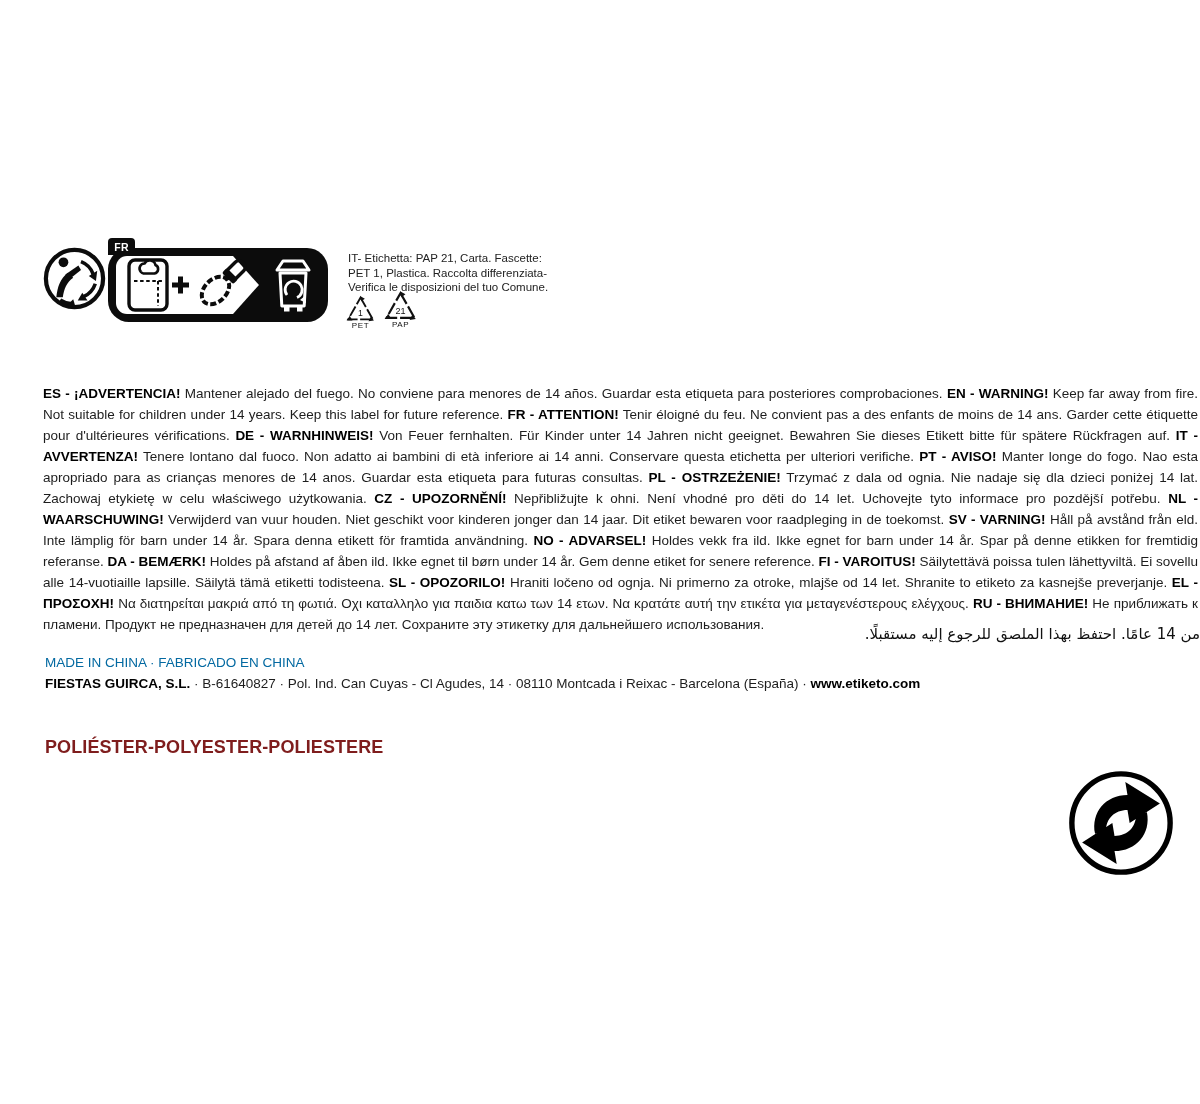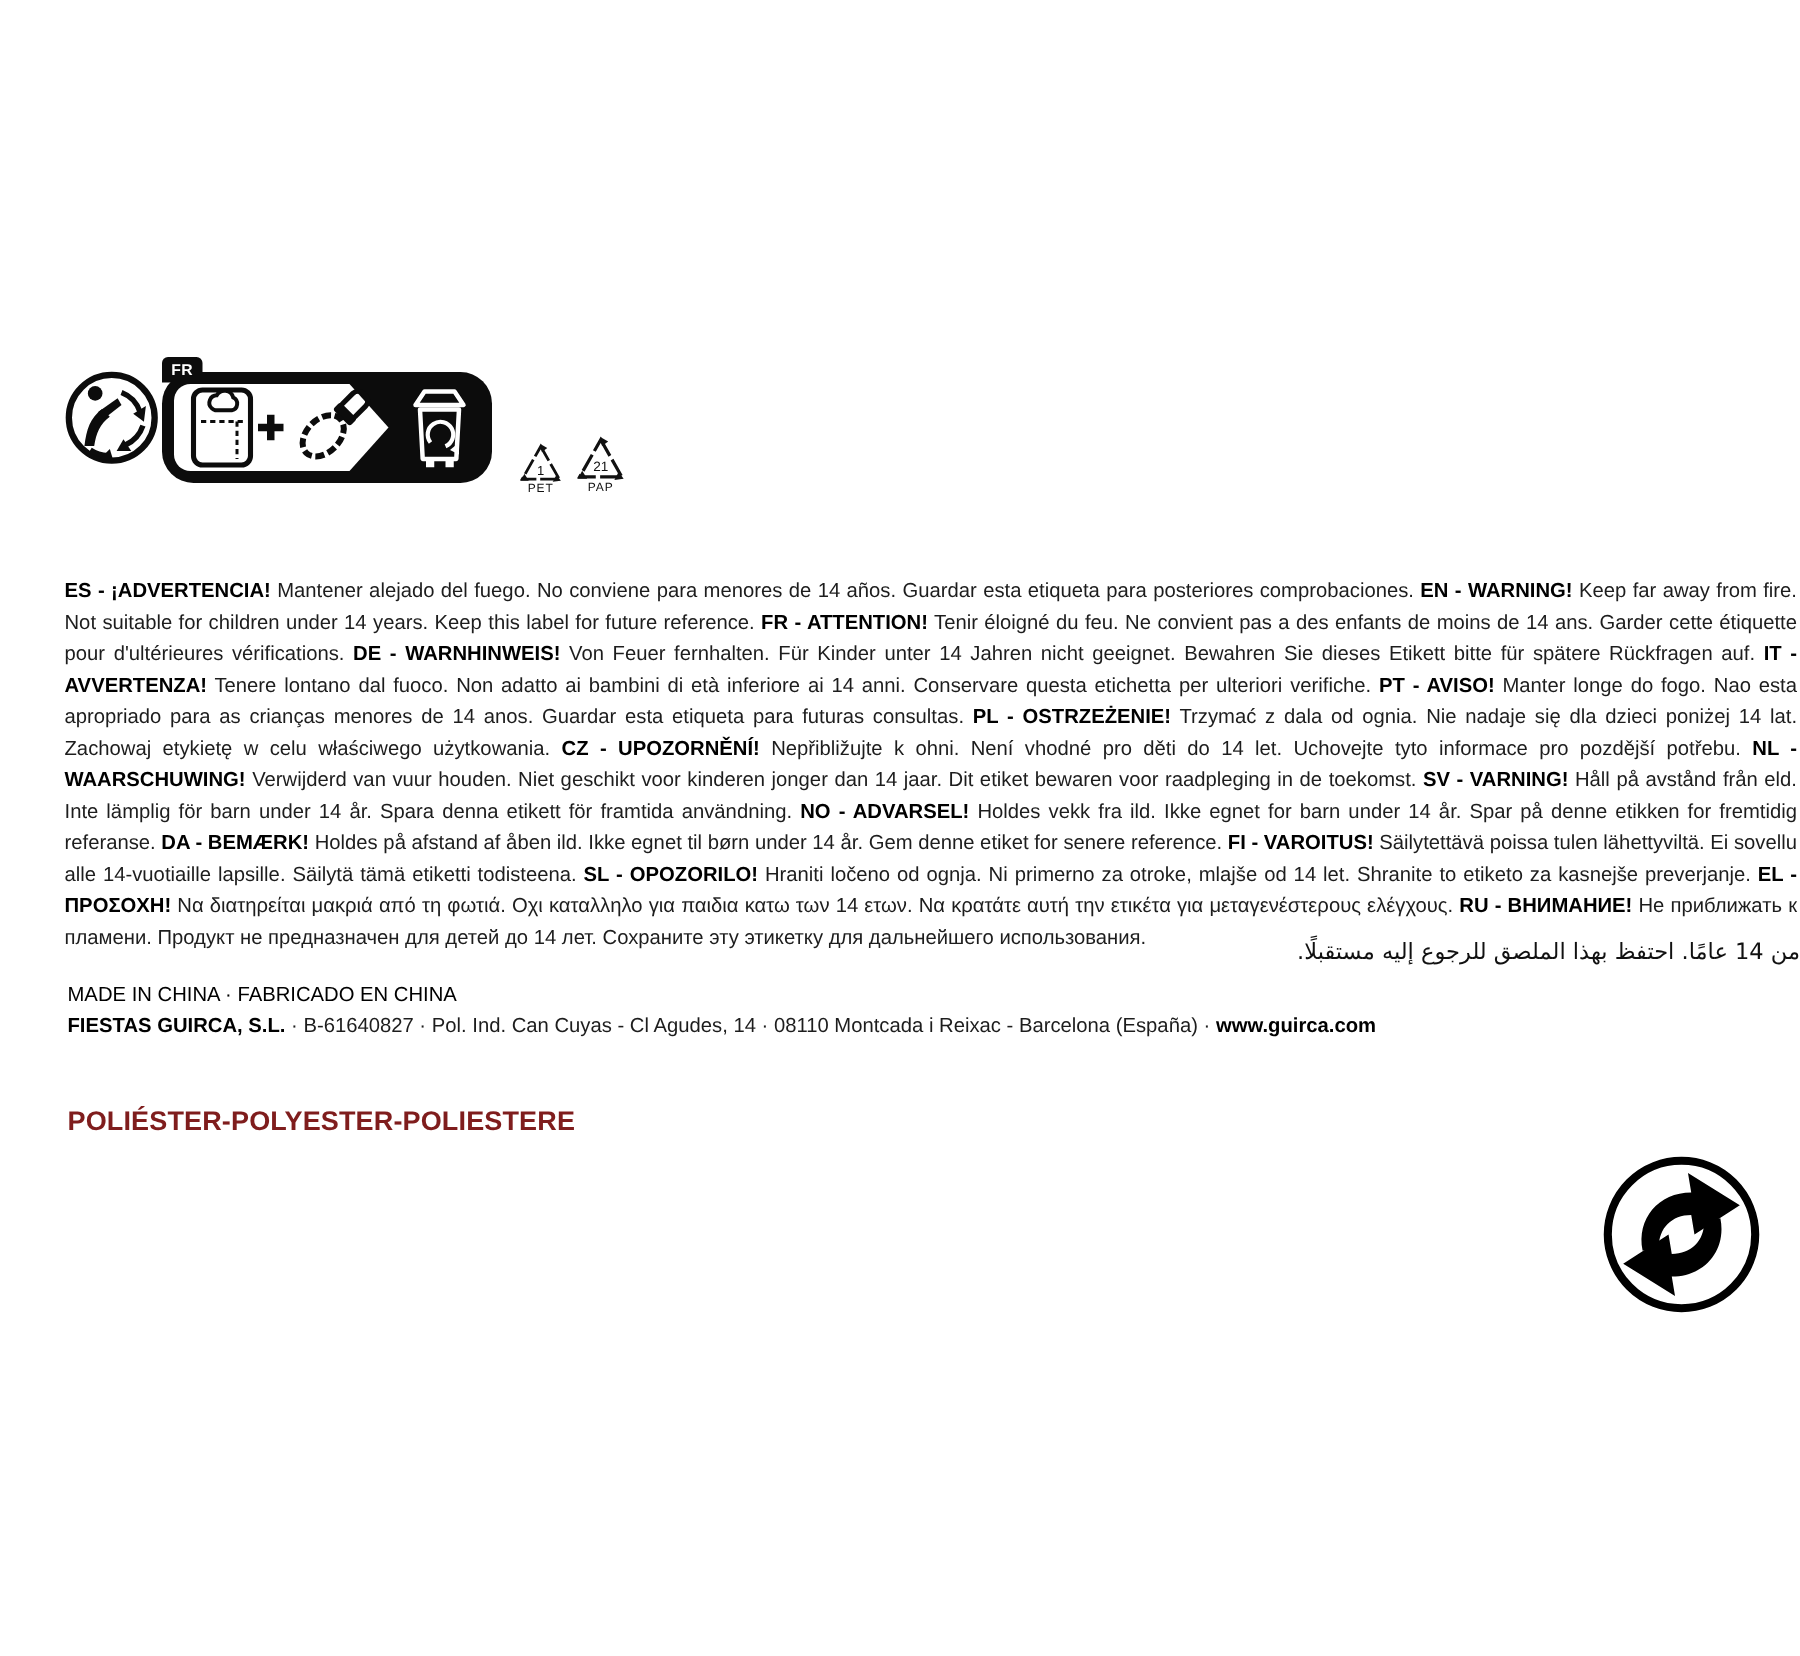--- a/index.html
+++ b/index.html
@@ -16,21 +16,21 @@
   
   .warnings{left:31px;top:383px;width:1155px;font-size:13.5px;line-height:21px;
             text-align:justify;color:#1d1d1d;}
   .warnings b{color:#000;}
   
   .arabic{right:12px;top:624px;width:480px;text-align:right;direction:rtl;
           font-family:"DejaVu Sans","Liberation Sans",sans-serif;
           font-size:15px;line-height:21.5px;color:#111;}
   .arabic b{color:#000;}
   
-  .made-in{left:33px;top:655px;font-size:13.5px;color:#000000;}
+  .made-in{left:33px;top:655px;font-size:13.5px;color:#0369a1;}
   .company{left:33px;top:676px;font-size:13.5px;color:#1d1d1d;}
   .company b{color:#000;}
   .material{left:33px;top:737px;font-size:18px;font-weight:bold;color:#7f1d1d;letter-spacing:.1px;}
   svg{display:block;}
 </style>
 </head>
 <body>
 
 <div class="page">
 
@@ -74,20 +74,25 @@
       <path d="M5 15 H31 L29.2 48 H6.8 Z" fill="none" stroke="#ffffff" stroke-width="3" stroke-linejoin="round"></path>
       <rect x="9" y="49" width="5.5" height="4.5" fill="#ffffff"></rect>
       <rect x="22" y="49" width="5.5" height="4.5" fill="#ffffff"></rect>
       <path d="M12 37 a8.5 8.5 0 1 1 10 2.5" fill="none" stroke="#ffffff" stroke-width="2.8"></path>
       <polygon points="25,42 31,37 31,45" fill="#ffffff"></polygon>
     </g>
   </svg>
 
   <div class="abs fr-tab">FR</div>
 
+  <div class="abs it-note">
+    <div>IT- Etichetta: PAP 21, Carta. Fascette:</div>
+    <div>PET 1, Plastica.  Raccolta differenziata-</div>
+    <div>Verifica le disposizioni del tuo Comune.</div>
+  </div>
 
   <div class="abs tri-block" style="left:334px;top:295px;">
     <svg width="29" height="27" viewBox="0 0 40 36">
       <path d="M20 3 L37 33 H3 Z" fill="none" stroke="#111" stroke-width="2.6" stroke-dasharray="15 3.5"></path>
       <polygon points="20,1 26,4.5 21,8" fill="#111"></polygon>
       <polygon points="38.5,34.5 31,35.5 34.5,29" fill="#111"></polygon>
       <polygon points="1.5,34.5 5,28 9,34.5" fill="#111"></polygon>
       <text x="20" y="29" text-anchor="middle" font-size="12" fill="#111" class="tri-num">1</text>
     </svg>
     <div class="tri-label">PET</div>
@@ -104,21 +109,21 @@
     <div class="tri-label">PAP</div>
   </div>
 
   <div class="abs warnings"><b>ES - ¡ADVERTENCIA!</b><span> Mantener alejado del fuego. No conviene para menores de 14 años. Guardar esta etiqueta para posteriores comprobaciones. </span><b>EN - WARNING!</b><span> Keep far away from fire. Not suitable for children under 14 years. Keep this label for future reference. </span><b>FR - ATTENTION!</b><span> Tenir éloigné du feu. Ne convient pas a des enfants de moins de 14 ans. Garder cette étiquette pour d'ultérieures vérifications. </span><b>DE - WARNHINWEIS!</b><span> Von Feuer fernhalten. Für Kinder unter 14 Jahren nicht geeignet. Bewahren Sie dieses Etikett bitte für spätere Rückfragen auf. </span><b>IT - AVVERTENZA!</b><span> Tenere lontano dal fuoco. Non adatto ai bambini di età inferiore ai 14 anni. Conservare questa etichetta per ulteriori verifiche. </span><b>PT - AVISO!</b><span> Manter longe do fogo. Nao esta apropriado para as crianças menores de 14 anos. Guardar esta etiqueta para futuras consultas. </span><b>PL - OSTRZEŻENIE!</b><span> Trzymać z dala od ognia. Nie nadaje się dla dzieci poniżej 14 lat. Zachowaj etykietę w celu właściwego użytkowania. </span><b>CZ - UPOZORNĚNÍ!</b><span> Nepřibližujte k ohni. Není vhodné pro děti do 14 let. Uchovejte tyto informace pro pozdější potřebu. </span><b>NL - WAARSCHUWING!</b><span> Verwijderd van vuur houden. Niet geschikt voor kinderen jonger dan 14 jaar. Dit etiket bewaren voor raadpleging in de toekomst. </span><b>SV - VARNING!</b><span> Håll på avstånd från eld. Inte lämplig för barn under 14 år. Spara denna etikett för framtida användning. </span><b>NO - ADVARSEL!</b><span> Holdes vekk fra ild. Ikke egnet for barn under 14 år. Spar på denne etikken for fremtidig referanse. </span><b>DA - BEMÆRK!</b><span> Holdes på afstand af åben ild. Ikke egnet til børn under 14 år. Gem denne etiket for senere reference. </span><b>FI - VAROITUS!</b><span> Säilytettävä poissa tulen lähettyviltä. Ei sovellu alle 14-vuotiaille lapsille. Säilytä tämä etiketti todisteena. </span><b>SL - OPOZORILO!</b><span> Hraniti ločeno od ognja. Ni primerno za otroke, mlajše od 14 let. Shranite to etiketo za kasnejše preverjanje. </span><b>EL - ΠΡΟΣΟΧΗ!</b><span> Να διατηρείται μακριά από τη φωτιά. Οχι καταλληλο για παιδια κατω των 14 ετων. Να κρατάτε αυτή την ετικέτα για μεταγενέστερους ελέγχους. </span><b>RU - ВНИМАНИЕ!</b><span> Не приближать к пламени. Продукт не предназначен для детей до 14 лет. Сохраните эту этикетку для дальнейшего использования.</span></div>
 
   <div class="abs arabic">
     <div>من 14 عامًا. احتفظ بهذا الملصق للرجوع إليه مستقبلًا.</div>
   </div>
 
   <div class="abs made-in">MADE IN CHINA · FABRICADO EN CHINA</div>
-  <div class="abs company"><b>FIESTAS GUIRCA, S.L.</b><span> · B-61640827 · Pol. Ind. Can Cuyas - Cl Agudes, 14 · 08110 Montcada i Reixac - Barcelona (España) · </span><b>www.guirca.com</b></div>
+  <div class="abs company"><b>FIESTAS GUIRCA, S.L.</b><span> · B-61640827 · Pol. Ind. Can Cuyas - Cl Agudes, 14 · 08110 Montcada i Reixac - Barcelona (España) · </span><b>www.etiketo.com</b></div>
   <div class="abs material">POLIÉSTER-POLYESTER-POLIESTERE</div>
 
   <svg class="abs" style="left:1055px;top:769px;" width="108" height="108" viewBox="0 0 100 100">
     <circle cx="50" cy="50" r="45.5" fill="none" stroke="#000" stroke-width="5"></circle>
     <path d="M26 60 C22 40 36 24 56 24 L54 12 L86 32 L58 50 L56 38 C44 38 36 46 36 58 Z" fill="#000"></path>
     <path d="M74 40 C78 60 64 76 44 76 L46 88 L14 68 L42 50 L44 62 C56 62 64 54 64 42 Z" fill="#000"></path>
   </svg>
 
 </div>
 

